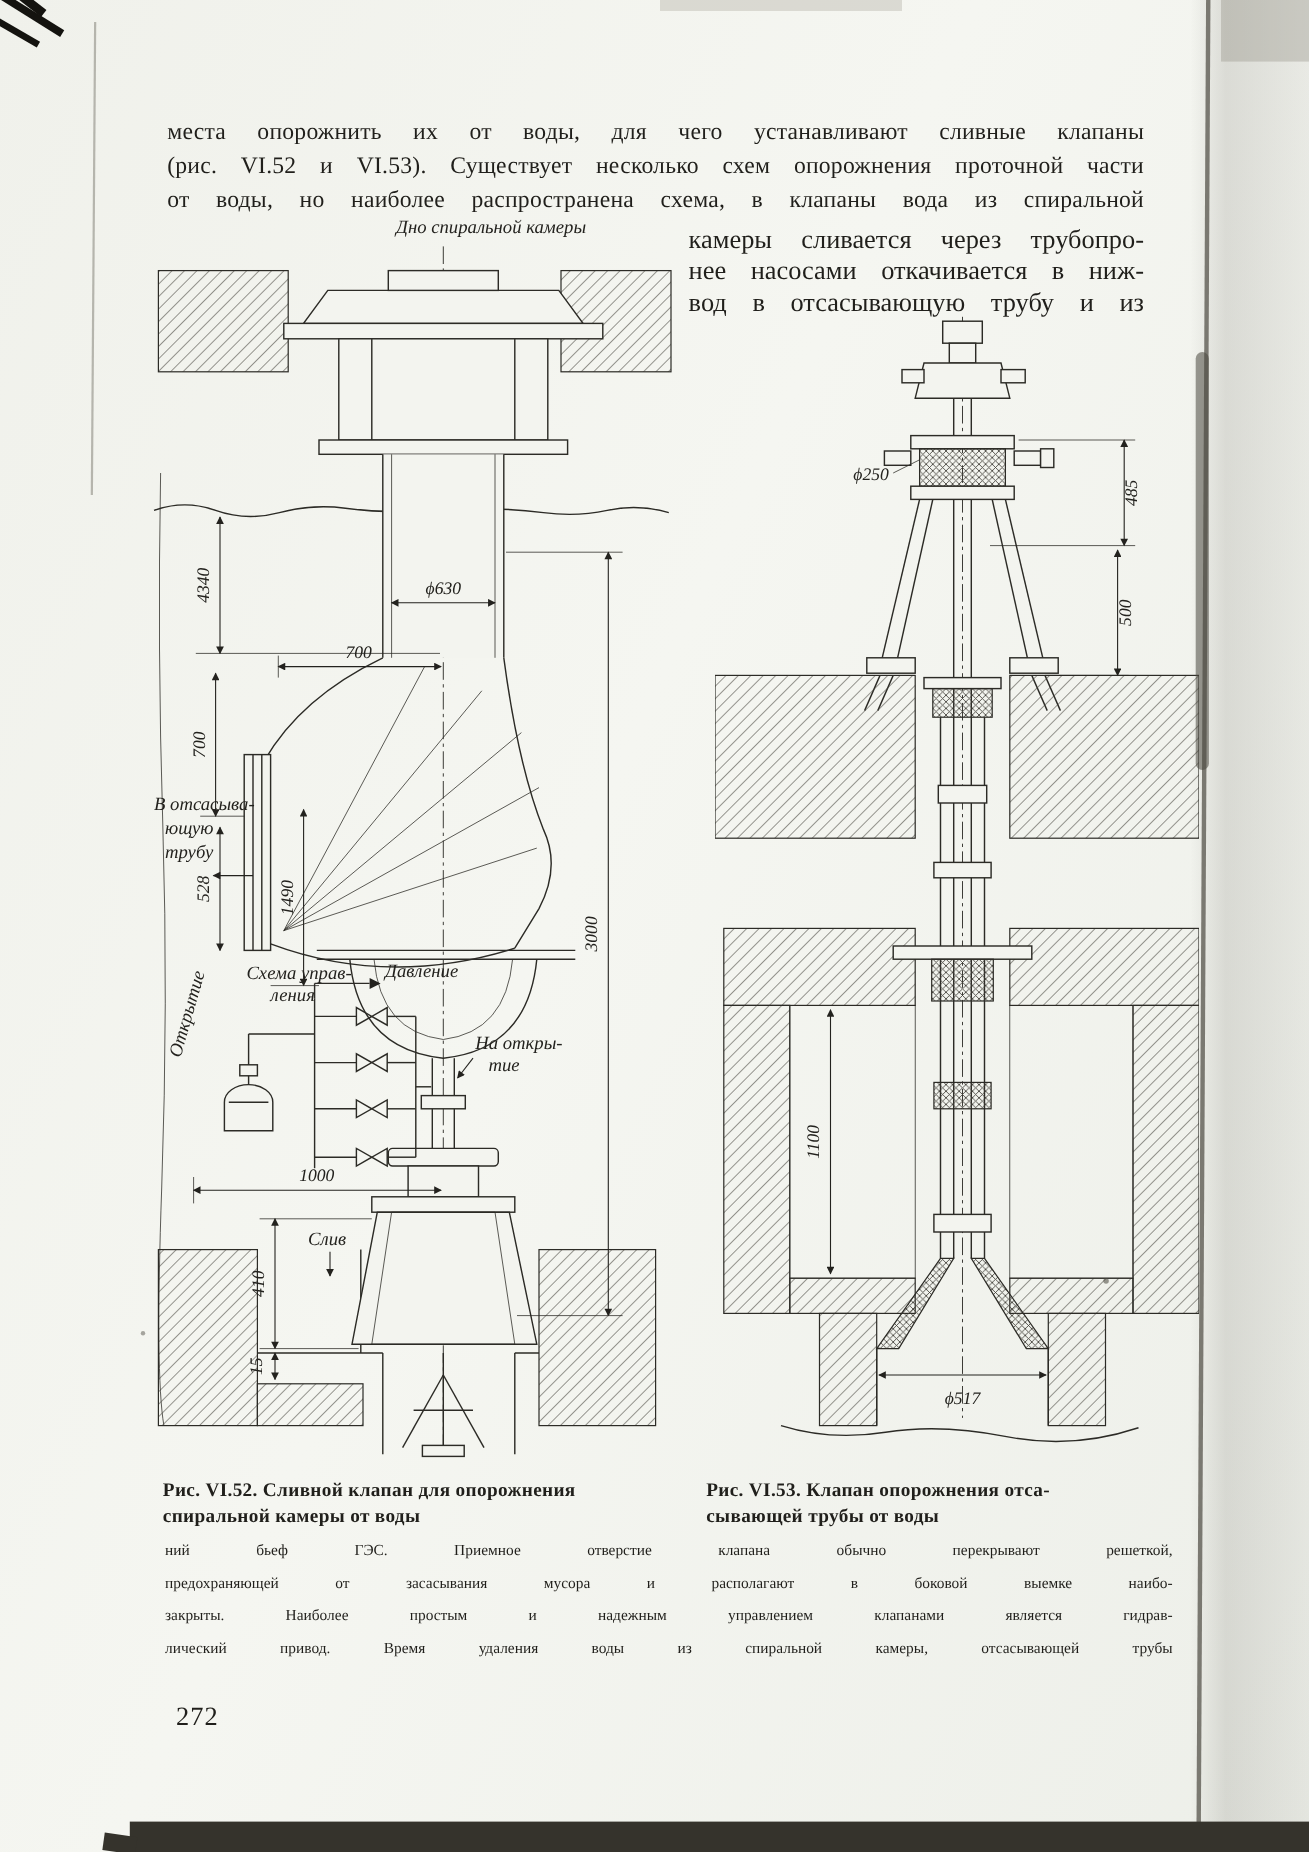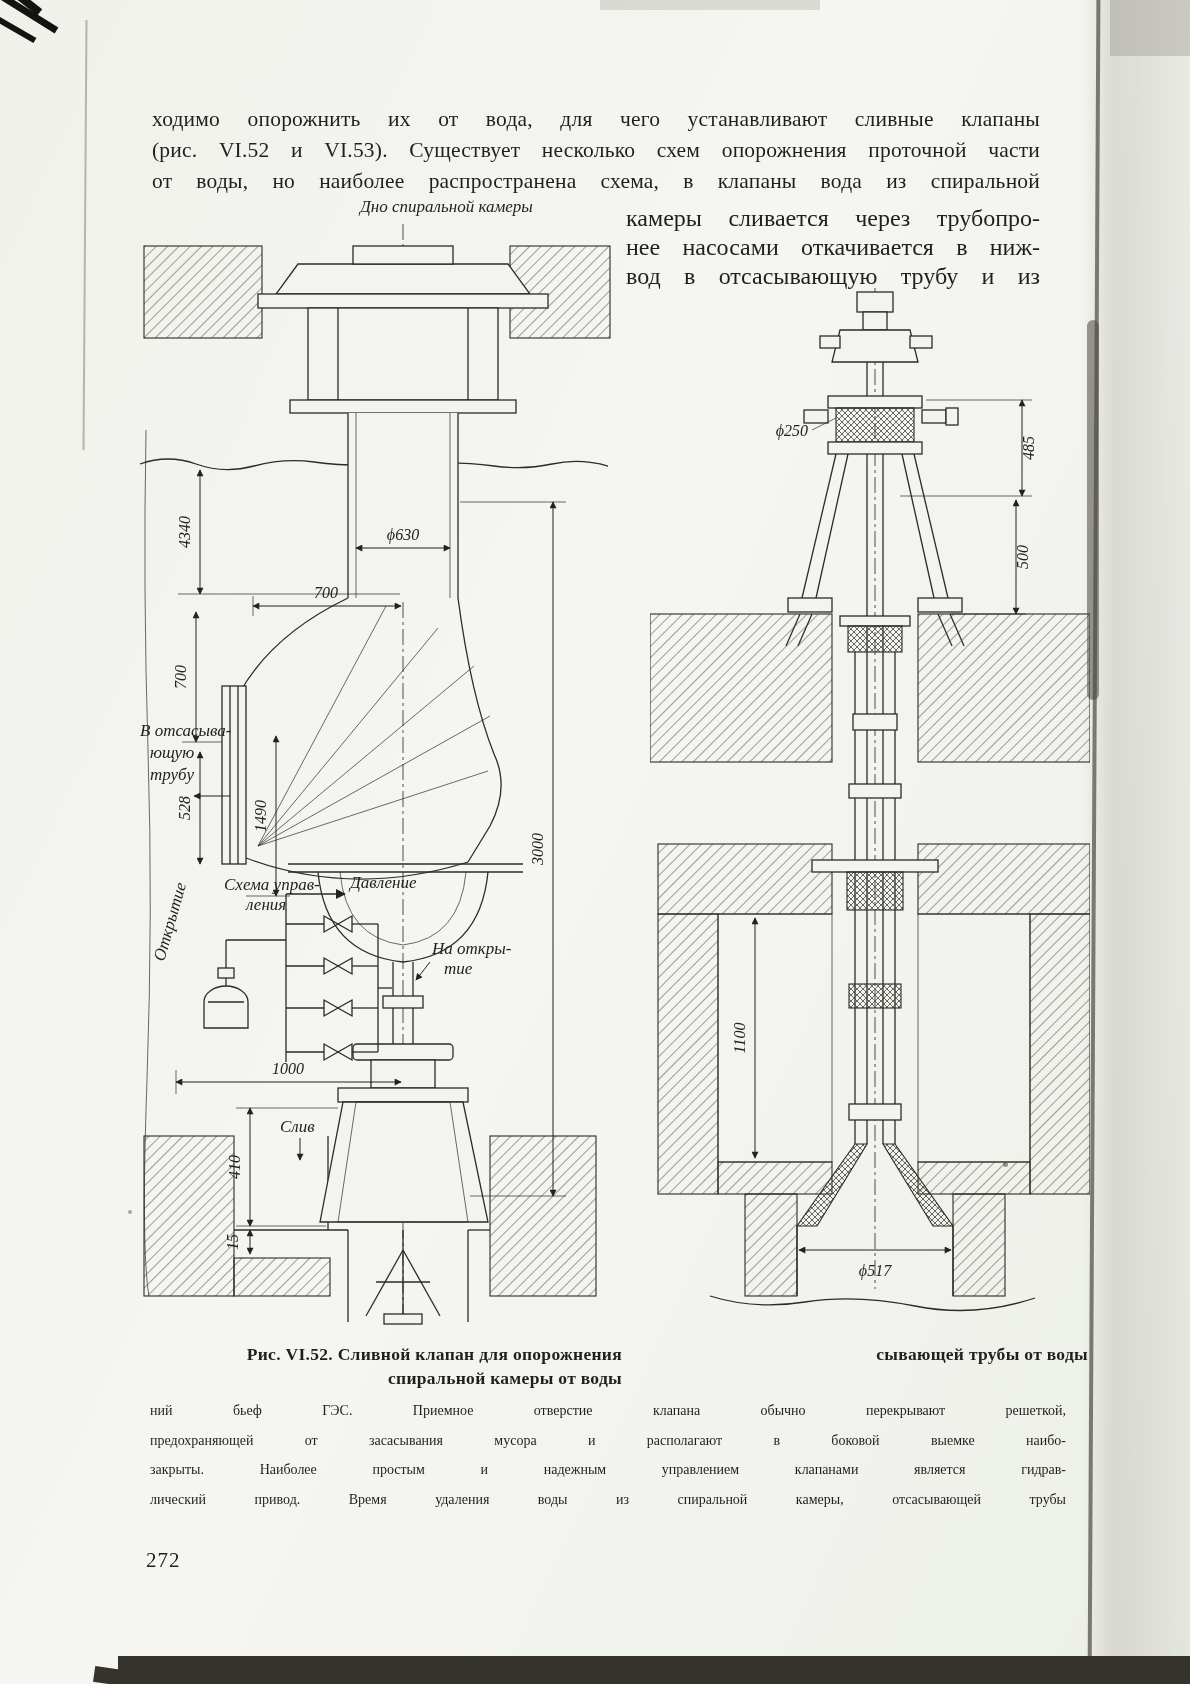--- a/index.html
+++ b/index.html
@@ -5,24 +5,24 @@
   *{box-sizing:border-box}
   html,body{margin:0;padding:0;background:#707069}
   .page{position:relative;width:1190px;height:1684px;overflow:hidden;
         background:linear-gradient(115deg,#f0f1eb 0%,#f5f6f1 45%,#edefe9 100%);
         font-family:"Liberation Serif",serif;color:#201f1b}
   .para{position:absolute}
   .para .line{text-align:justify;text-align-last:justify;white-space:normal}
   .p-top{left:152px;top:104px;width:888px;font-size:21.5px;line-height:31px;letter-spacing:.2px}
   .p-right{left:626px;top:204px;width:414px;font-size:24px;line-height:29px}
   .p-bottom{left:150px;top:1396px;width:916px;font-size:14px;line-height:29.5px}
-  .caption{position:absolute;font-size:17.5px;font-weight:bold;line-height:24px;text-align:right;letter-spacing:.3px}
+  .caption{position:absolute;font-size:17.5px;font-weight:bold;line-height:24px;text-align:left;letter-spacing:.3px}
   .cap52{left:148px;top:1342px;width:474px}
   .cap53{left:642px;top:1342px;width:446px}
-  .pagenum{position:absolute;left:146px;top:1548px;font-size:21px;letter-spacing:1px}
+  .pagenum{position:absolute;left:160px;top:1548px;font-size:24px;letter-spacing:1px}
   .figure{position:absolute}
   .fig52{left:138px;top:196px}
   .fig53{left:650px;top:284px}
   svg{display:block}
   svg text{font-family:"Liberation Serif",serif;font-style:italic;fill:#23221e}
   .dim{font-size:16px}
   .lbl{font-size:17px}
   .s{stroke:#2c2b26;stroke-width:1.3;fill:none}
   .sf{stroke:#2c2b26;stroke-width:1.3;fill:#f3f4ef}
   .thin{stroke:#2c2b26;stroke-width:.7;fill:none}
@@ -30,21 +30,21 @@
   .dl{stroke:#23221e;stroke-width:1;fill:none}
   .cl{stroke:#23221e;stroke-width:.8;fill:none;stroke-dasharray:16 4 3 4}
   .art{position:absolute;pointer-events:none}
 </style>
 </head>
 <body>
 
 <div class="page">
 
   <div class="para p-top">
-    <div class="line">ходимо опорожнить их от вода, для чего устанавливают сливные клапаны</div>
+    <div class="line">места опорожнить их от воды, для чего устанавливают сливные клапаны</div>
     <div class="line">(рис. VI.52 и VI.53). Существует несколько схем опорожнения проточной части</div>
     <div class="line">от воды, но наиболее распространена схема, в клапаны вода из спиральной</div>
   </div>
 
   <div class="para p-right">
     <div class="line">камеры сливается через трубопро-</div>
     <div class="line">нее насосами откачивается в ниж-</div>
     <div class="line">вод в отсасывающую трубу и из</div>
   </div>
 
@@ -315,20 +315,21 @@
       <text class="dim" x="225" y="992" text-anchor="middle">ϕ517</text>
     </g>
   </svg>
   </div>
 
   <div class="caption cap52">
     <div>Рис. VI.52. Сливной клапан для опорожнения</div>
     <div>спиральной камеры от воды</div>
   </div>
   <div class="caption cap53">
+    <div>Рис. VI.53. Клапан опорожнения отса-</div>
     <div>сывающей трубы от воды</div>
   </div>
 
   <div class="para p-bottom">
     <div class="line">ний бьеф ГЭС. Приемное отверстие клапана обычно перекрывают решеткой,</div>
     <div class="line">предохраняющей от засасывания мусора и располагают в боковой выемке наибо-</div>
     <div class="line">закрыты. Наиболее простым и надежным управлением клапанами является гидрав-</div>
     <div class="line">лический привод. Время удаления воды из спиральной камеры, отсасывающей трубы</div>
   </div>
 

